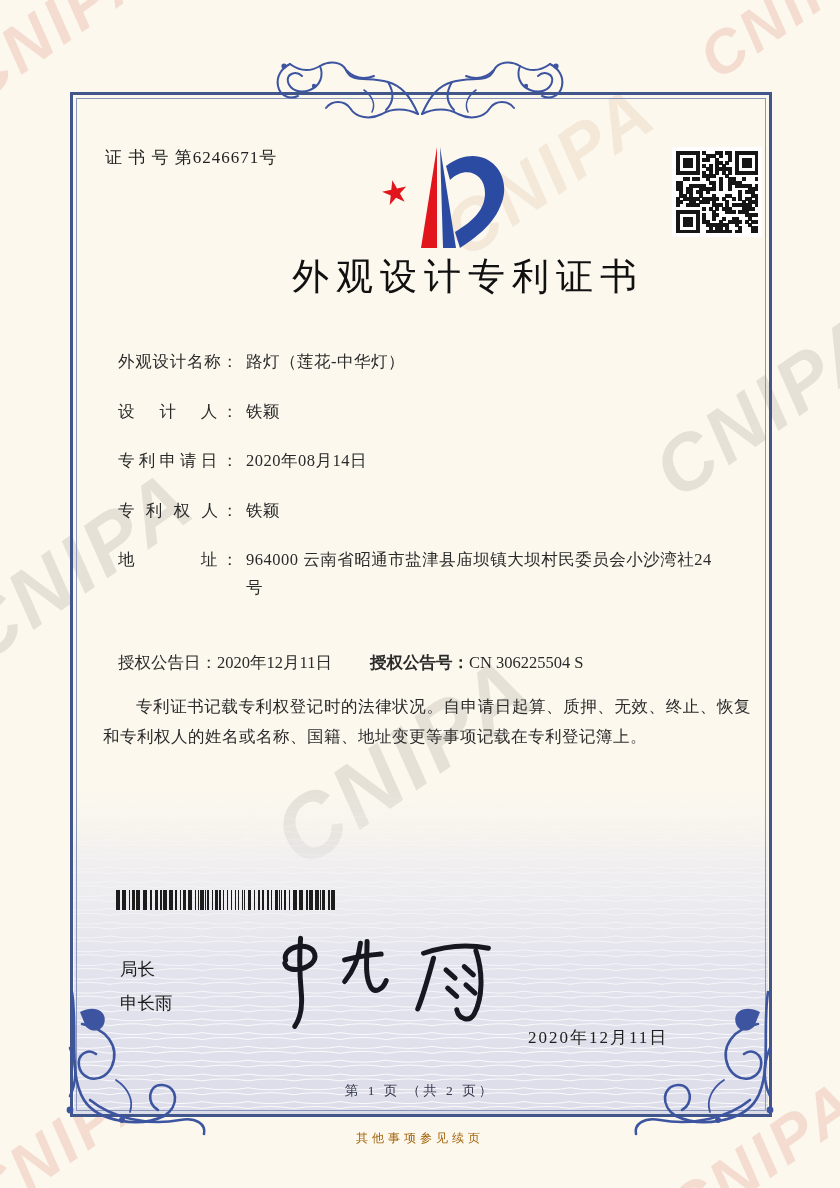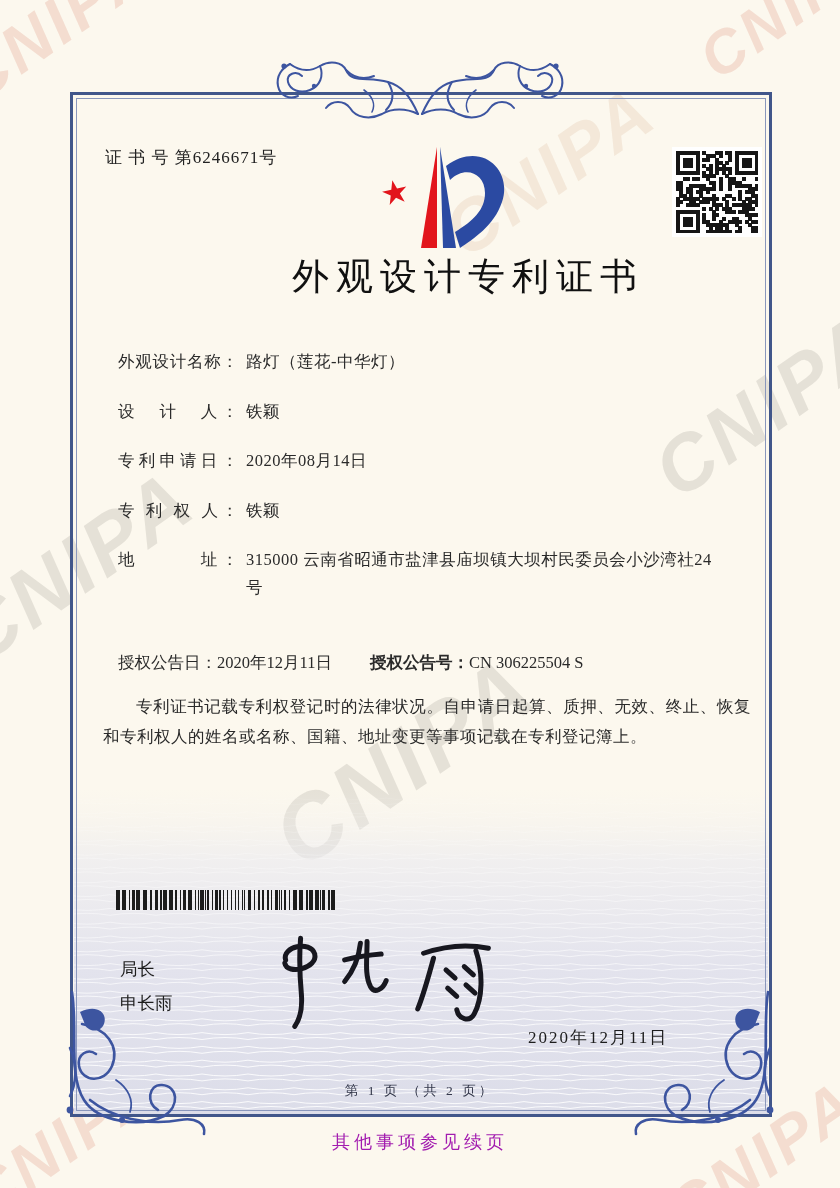--- a/index.html
+++ b/index.html
@@ -71,21 +71,21 @@
   .barcode{position:absolute;left:116px;top:890px;}
   .signer{position:absolute;left:120px;top:952px;font-size:17.5px;line-height:34px;color:#1d1d1d;}
   .signature{position:absolute;left:262px;top:925px;}
   .issue-date{position:absolute;left:528px;top:1026px;font-size:17px;letter-spacing:2px;color:#1d1d1d;}
   .page-info{
     position:absolute;left:0;top:1082px;width:840px;text-align:center;
     font-size:13.5px;letter-spacing:3px;color:#33374a;
   }
   .footer-note{
     position:absolute;left:0;top:1130px;width:840px;text-align:center;
-    font-size:18px;letter-spacing:4px;color:#a21caf;
+    font-size:12px;letter-spacing:4px;color:#a16207;
   }
 </style>
 </head>
 <body>
 
 <div class="page">
 
   <span class="wm wm-pink" style="left:-55px;top:-15px;font-size:66px;">CNIPA</span>
   <span class="wm wm-pink" style="left:688px;top:-28px;font-size:60px;">CNIPA</span>
   <span class="wm wm-cream" style="left:430px;top:130px;font-size:72px;">CNIPA</span>
@@ -567,21 +567,21 @@
       <div class="frow">
         <span class="flabel">设　计　人：</span><span class="fvalue">铁颖</span>
       </div>
       <div class="frow">
         <span class="flabel">专利申请日：</span><span class="fvalue">2020年08月14日</span>
       </div>
       <div class="frow">
         <span class="flabel">专 利 权 人：</span><span class="fvalue">铁颖</span>
       </div>
       <div class="frow">
-        <span class="flabel">地　　　址：</span><span class="fvalue" style="max-width:468px;">315000 云南省昭通市盐津县庙坝镇大坝村民委员会小沙湾社24号</span>
+        <span class="flabel">地　　　址：</span><span class="fvalue" style="max-width:468px;">964000 云南省昭通市盐津县庙坝镇大坝村民委员会小沙湾社24号</span>
       </div>
     </div>
 
     <div class="grant-row">
       <span>授权公告日：</span><span>2020年12月11日</span><span class="grant-col2">授权公告号：</span><span>CN 306225504 S</span>
     </div>
 
     <div class="body-text">
       <p>专利证书记载专利权登记时的法律状况。自申请日起算、质押、无效、终止、恢复和专利权人的姓名或名称、国籍、地址变更等事项记载在专利登记簿上。</p>
     </div>

